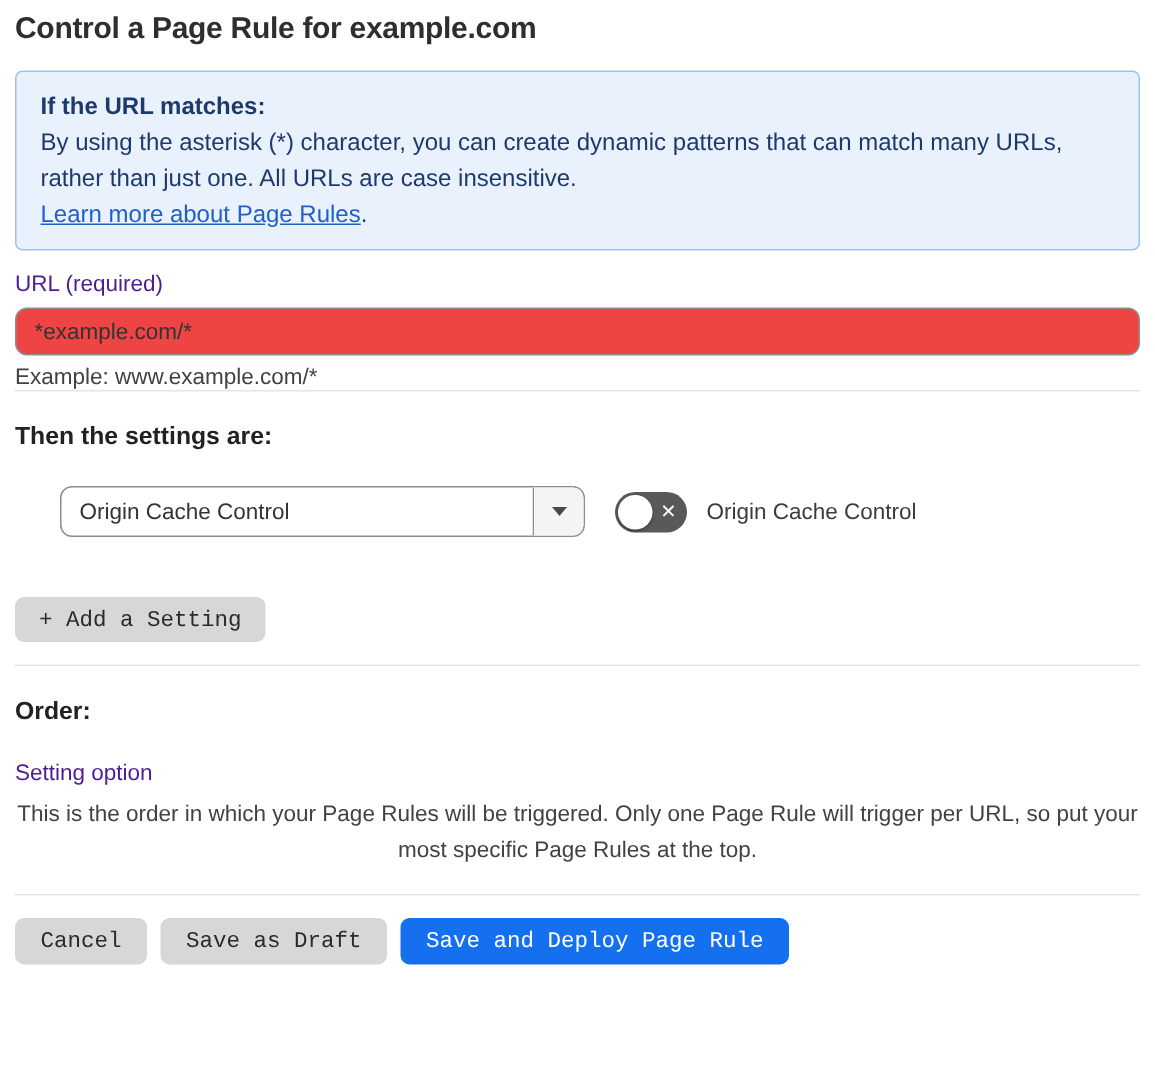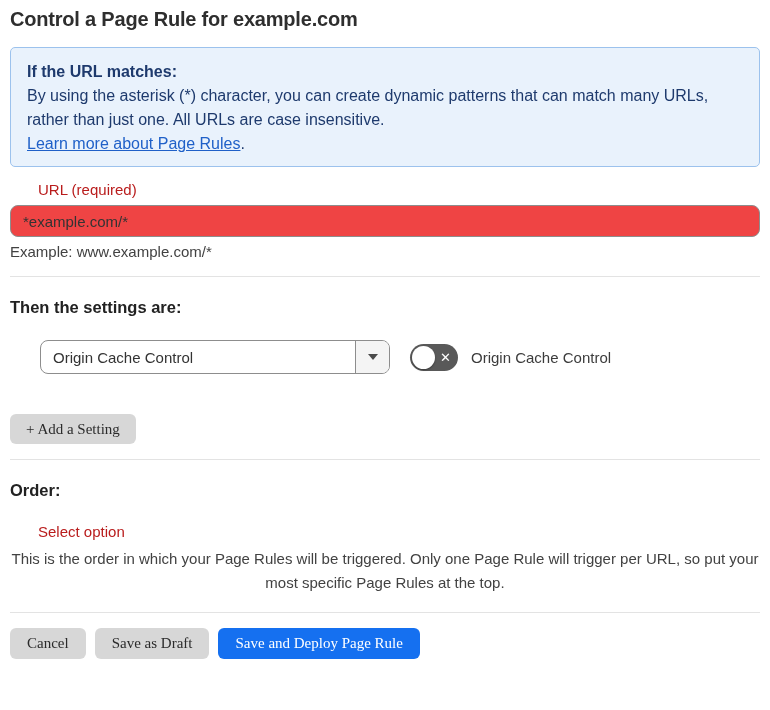--- a/index.html
+++ b/index.html
@@ -37,29 +37,28 @@
   .info-link {
     color: #1f60c8;
     text-decoration: underline;
     cursor: pointer;
   }
 
   
   .field-label {
     display: block;
     font-size: 15px;
-    color: #b91c1c;
+    color: #4c1d95;
     margin-bottom: 7px;
-    margin-left: 28px;
   }
   .helper-text {
     font-size: 15px;
     color: #424242;
     margin-top: 6px;
-    margin-bottom: 16px;
+    margin-bottom: 0;
   }
 
   
   .url-input {
     width: 100%;
     height: 32px;
     border: 1px solid #8d8d8d;
     border-radius: 8px;
     padding: 0 12px;
     font-size: 15px;
@@ -157,21 +156,21 @@
     line-height: 1;
   }
   .toggle-label {
     margin-left: 13px;
     font-size: 15px;
     color: #3c3c3c;
   }
 
   
   button {
-    font-family: Liberation Serif, serif;
+    font-family: Liberation Mono, monospace;
     border: none;
     cursor: pointer;
   }
   .btn-secondary {
     background: #d7d7d7;
     color: #2b2b2b;
     border-radius: 6px;
     height: 31px;
     padding: 0 17px;
     font-size: 15px;
@@ -243,21 +242,21 @@
     </div>
     <span class="toggle-label">Origin Cache Control</span>
   </div>
 
   <button class="add-setting-btn">+ Add a Setting</button>
 
   <hr class="divider">
 
   <h2 class="section-heading">Order:</h2>
 
-  <label class="field-label">Select option</label>
+  <label class="field-label">Setting option</label>
 
 
   <div class="order-help">This is the order in which your Page Rules will be triggered. Only one Page Rule will trigger per URL, so put your most specific Page Rules at the top.</div>
 
   <hr class="divider" style="margin-bottom:15px;">
 
   <div class="footer-actions">
     <button class="btn-secondary">Cancel</button>
     <button class="btn-secondary">Save as Draft</button>
     <button class="btn-primary">Save and Deploy Page Rule</button>

